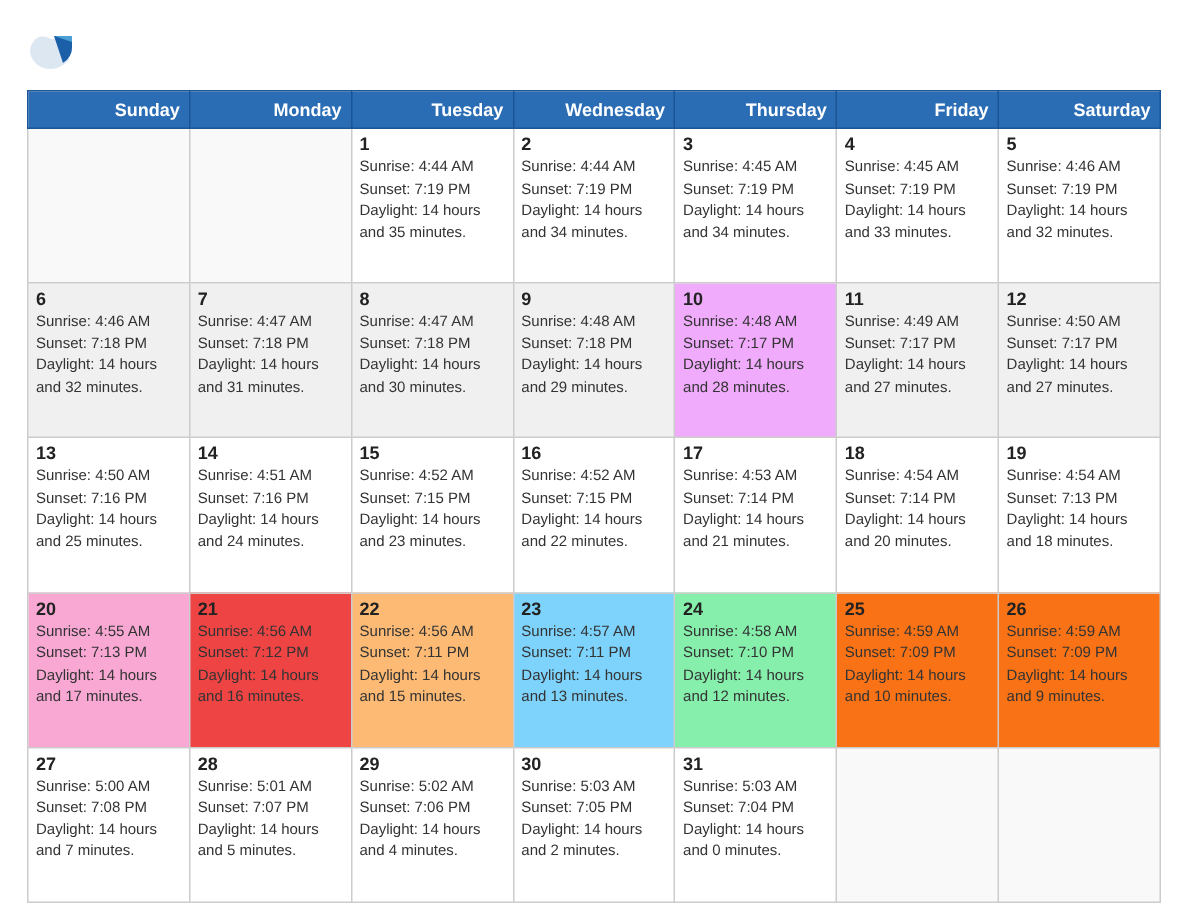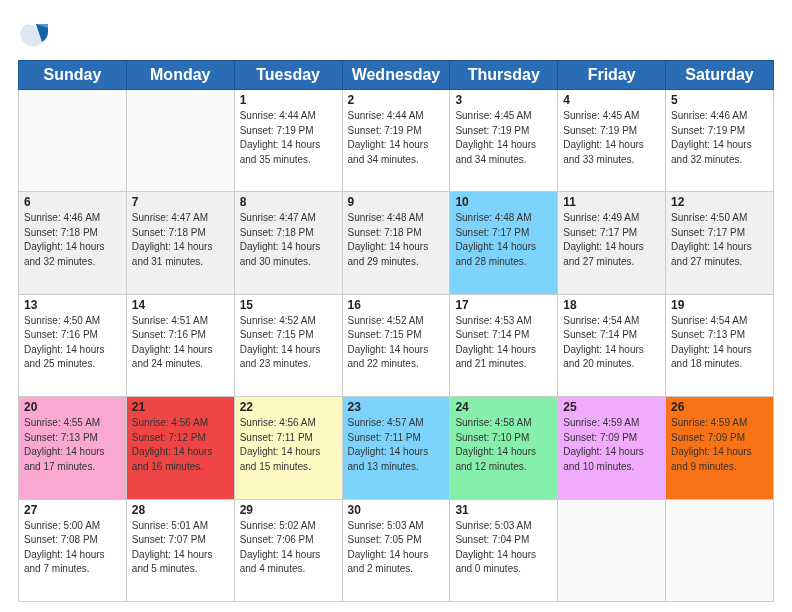--- a/index.html
+++ b/index.html
@@ -64,23 +64,23 @@
     .calendar {
       flex: 1;
       border: 1px solid #ccc;
       border-collapse: collapse;
       width: 100%;
       table-layout: fixed;
     }
     .calendar th {
       background-color: #2a6db5;
       color: white;
-      text-align: center;
+      text-align: right;
       padding: 5px 6px;
-      font-size: 16px;
+      font-size: 12px;
       border: 1px solid #1a5598;
     }
     .calendar td {
       border: 1px solid #ccc;
       vertical-align: top;
       padding: 3px 5px;
       font-size: 9.5px;
       color: #333;
       height: 90px;
       width: 108px;
@@ -198,21 +198,21 @@
 Daylight: 14 hours
 and 30 minutes.</div>
           </td>
           <td style="background-color: rgb(240, 240, 240);">
             <span class="day-number">9</span>
             <div class="day-info" style="white-space: pre-line;">Sunrise: 4:48 AM
 Sunset: 7:18 PM
 Daylight: 14 hours
 and 29 minutes.</div>
           </td>
-          <td style="background-color: #7dd3fc;">
+          <td style="background-color: #f0abfc;">
             <span class="day-number">10</span>
             <div class="day-info" style="white-space: pre-line;">Sunrise: 4:48 AM
 Sunset: 7:17 PM
 Daylight: 14 hours
 and 28 minutes.</div>
           </td>
           <td style="background-color: rgb(240, 240, 240);">
             <span class="day-number">11</span>
             <div class="day-info" style="white-space: pre-line;">Sunrise: 4:49 AM
 Sunset: 7:17 PM
@@ -286,42 +286,42 @@
 Daylight: 14 hours
 and 17 minutes.</div>
           </td>
           <td style="background-color: #ef4444;">
             <span class="day-number">21</span>
             <div class="day-info" style="white-space: pre-line;">Sunrise: 4:56 AM
 Sunset: 7:12 PM
 Daylight: 14 hours
 and 16 minutes.</div>
           </td>
-          <td style="background-color: #fef9c3;">
+          <td style="background-color: #fdba74;">
             <span class="day-number">22</span>
             <div class="day-info" style="white-space: pre-line;">Sunrise: 4:56 AM
 Sunset: 7:11 PM
 Daylight: 14 hours
 and 15 minutes.</div>
           </td>
           <td style="background-color: #7dd3fc;">
             <span class="day-number">23</span>
             <div class="day-info" style="white-space: pre-line;">Sunrise: 4:57 AM
 Sunset: 7:11 PM
 Daylight: 14 hours
 and 13 minutes.</div>
           </td>
           <td style="background-color: #86efac;">
             <span class="day-number">24</span>
             <div class="day-info" style="white-space: pre-line;">Sunrise: 4:58 AM
 Sunset: 7:10 PM
 Daylight: 14 hours
 and 12 minutes.</div>
           </td>
-          <td style="background-color: #f0abfc; margin-left: 27px;">
+          <td style="background-color: #f97316; margin-left: 27px;">
             <span class="day-number">25</span>
             <div class="day-info" style="white-space: pre-line;">Sunrise: 4:59 AM
 Sunset: 7:09 PM
 Daylight: 14 hours
 and 10 minutes.</div>
           </td>
           <td style="background-color: #f97316;">
             <span class="day-number">26</span>
             <div class="day-info" style="white-space: pre-line;">Sunrise: 4:59 AM
 Sunset: 7:09 PM

